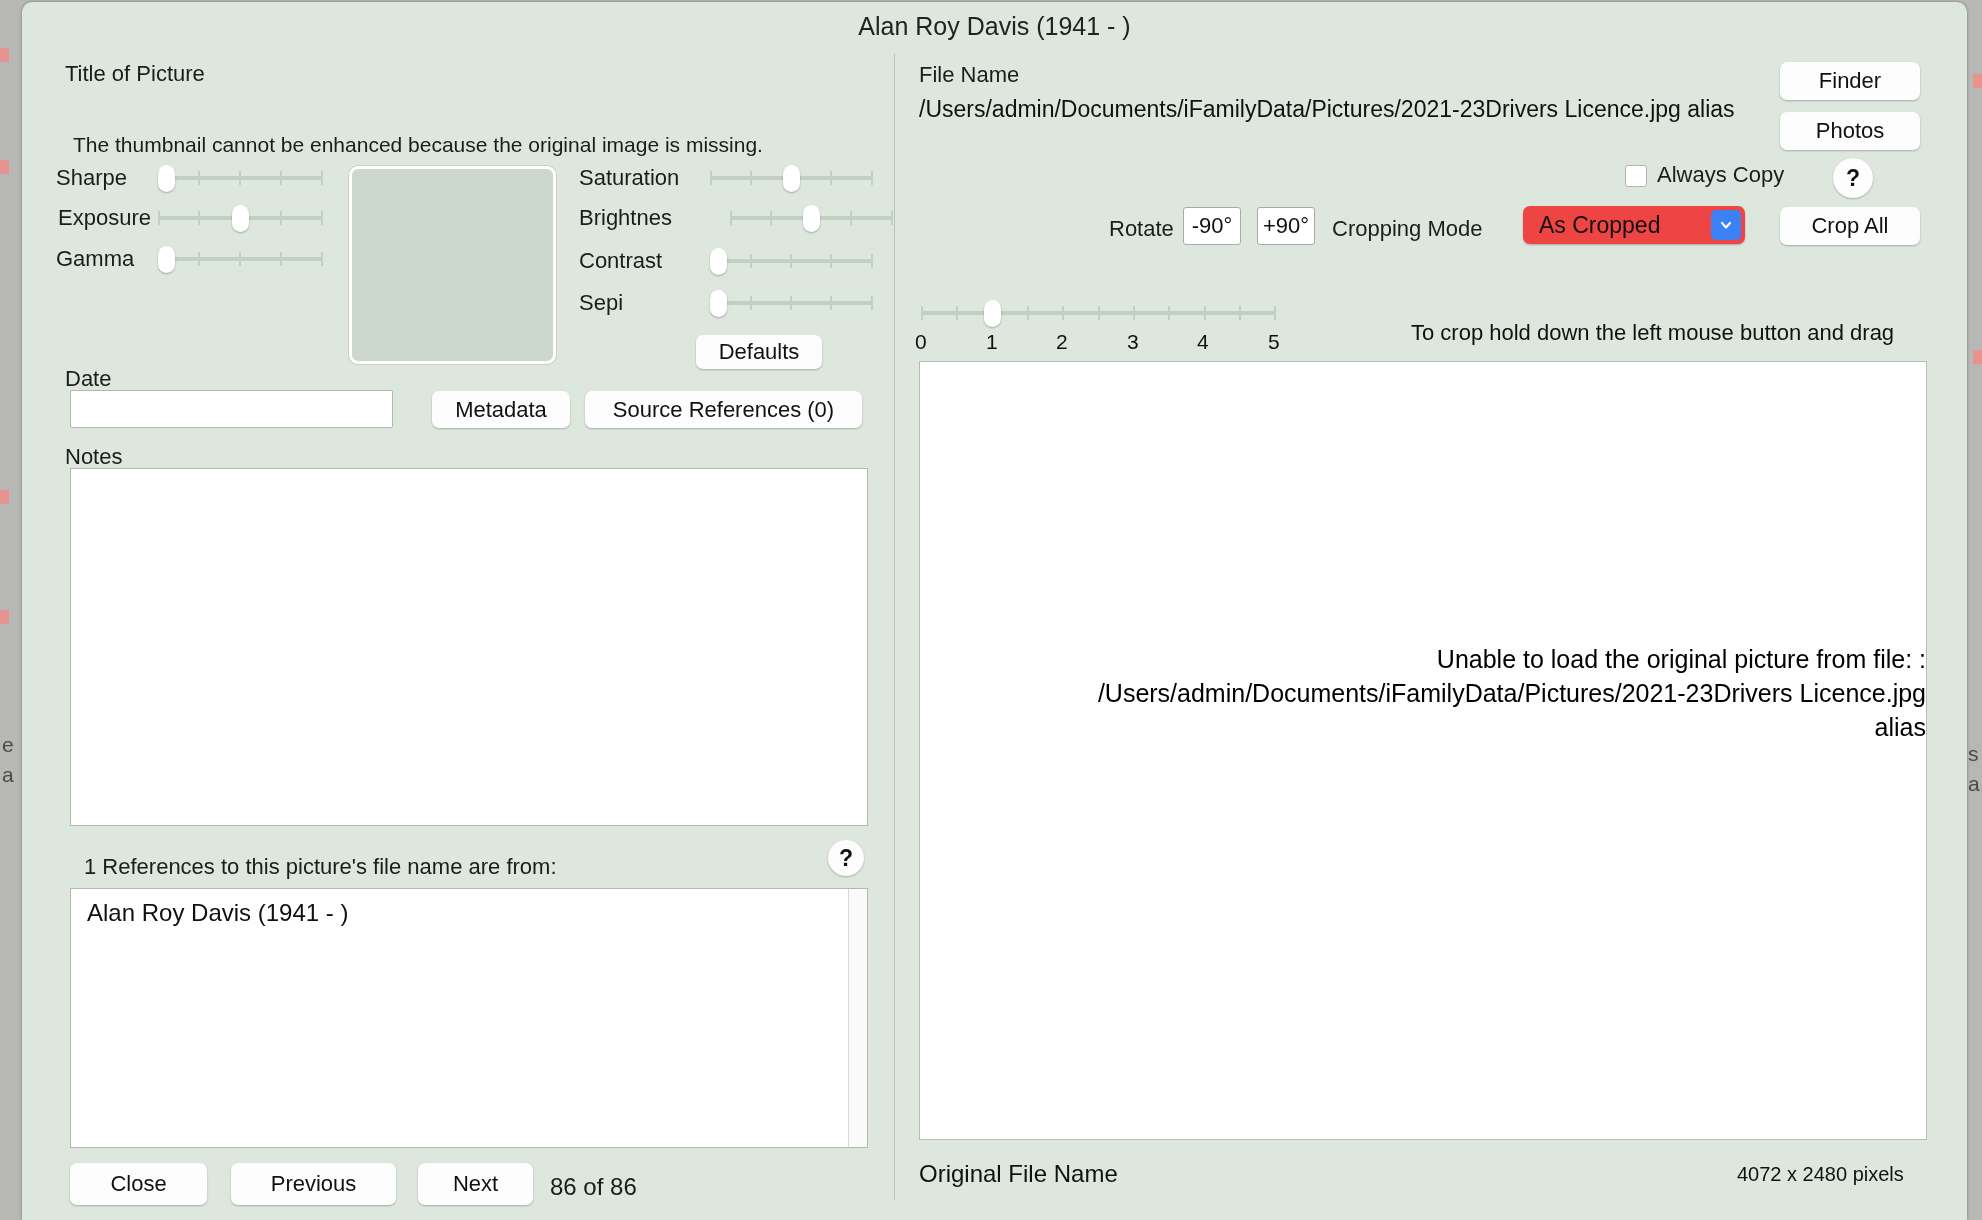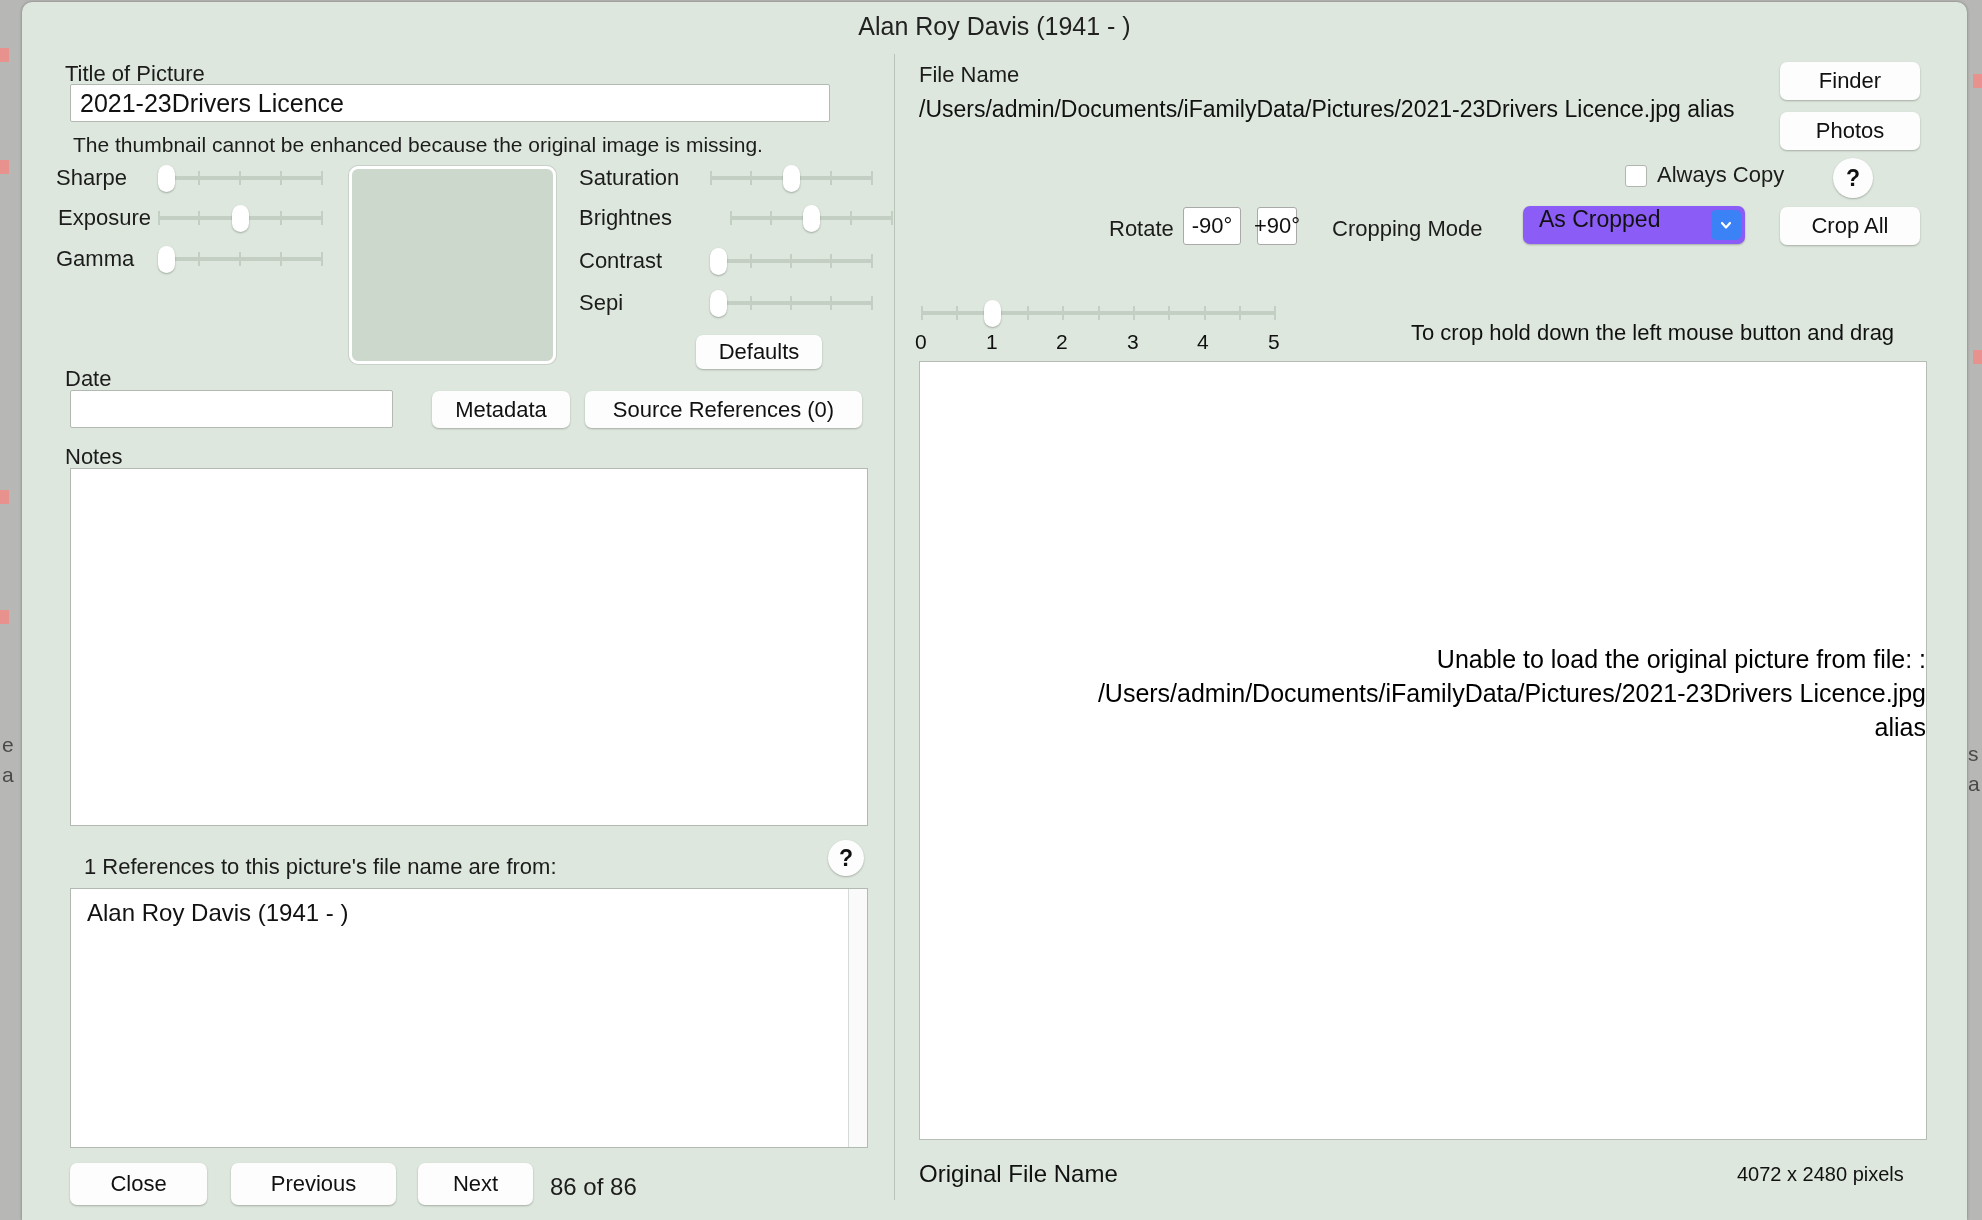--- a/index.html
+++ b/index.html
@@ -152,23 +152,23 @@
   .filepath {
     position: absolute; font-size: 23px; color: #111; line-height: 30px;
     width: 820px;
   }
   .checkbox {
     position: absolute; width: 22px; height: 22px;
     background: #fff; border: 1px solid #b0b6b0; border-radius: 3px;
   }
   .dropdown {
     position: absolute;
-    background: #8b5cf6; border-radius: 7px;
+    background: #ef4444; border-radius: 7px;
     box-shadow: 0 1px 2px rgba(0,0,0,.25);
-    display: flex; align-items: flex-start;
+    display: flex; align-items: center;
     font-size: 23px; color: #111;
     padding-left: 16px;
   }
   .dropdown .chev {
     position: absolute; right: 4px; top: 4px;
     width: 30px; height: 30px; border-radius: 5px;
     background: #3b82f6;
     display: flex; align-items: center; justify-content: center;
   }
   .dropdown .chev svg { display: block; }
@@ -212,21 +212,20 @@
   <div class="titlebar">
     <div class="title">Alan Roy Davis (1941 - )</div>
   </div>
 
   <div class="divider-v"></div>
 
   <div class="left-panel">
 
     <div class="lbl field-label" style="left:43px; top:11px;">Title of Picture</div>
 
-    <div class="textinput" style="left:48px; top:34px; width:760px; height:38px;">2021-23Drivers Licence</div>
 
     <div class="hint-text" style="left:51px; top:83px;">The thumbnail cannot be enhanced because the original image is missing.</div>
 
     <div class="thumbnail" style="left:327px; top:116px; width:207px; height:198px;"></div>
 
     <div class="slider-row" style="left:34px; top:115px;">
       <div class="s-label" style="width:95px;">Sharpe</div>
       <div class="track" style="width:165px; margin-left:7px;">
         <div class="bar"></div>
         <div class="tick" style="left:0px;"></div>
@@ -349,21 +348,21 @@
 
     <div class="btn" style="left:885px; top:12px; width:140px; height:38px;">Finder</div>
     <div class="btn" style="left:885px; top:62px; width:140px; height:38px;">Photos</div>
 
     <div class="checkbox" style="left:730px; top:115px;"></div>
     <div class="lbl" style="position:absolute; left:762px; top:112px;">Always Copy</div>
     <div class="helpbtn" style="left:938px; top:108px; width:40px; height:40px;">?</div>
 
     <div class="lbl" style="position:absolute; left:214px; top:166px;">Rotate</div>
     <div class="btn btn-square" style="left:288px; top:157px; width:58px; height:38px;">-90°</div>
-    <div class="btn btn-square" style="left:362px; top:157px; width:40px; height:38px;">+90°</div>
+    <div class="btn btn-square" style="left:362px; top:157px; width:58px; height:38px;">+90°</div>
 
     <div class="lbl" style="position:absolute; left:437px; top:166px;">Cropping Mode</div>
     <div class="dropdown" style="left:628px; top:156px; width:222px; height:38px;">
       <span>As Cropped</span>
       <span class="chev">
         <svg width="14" height="14" viewBox="0 0 14 14">
             <path d="M3 5 L7 9.5 L11 5" stroke="#fff" stroke-width="2.2" fill="none" stroke-linecap="round" stroke-linejoin="round"></path>
           </svg>
       </span>
     </div>

